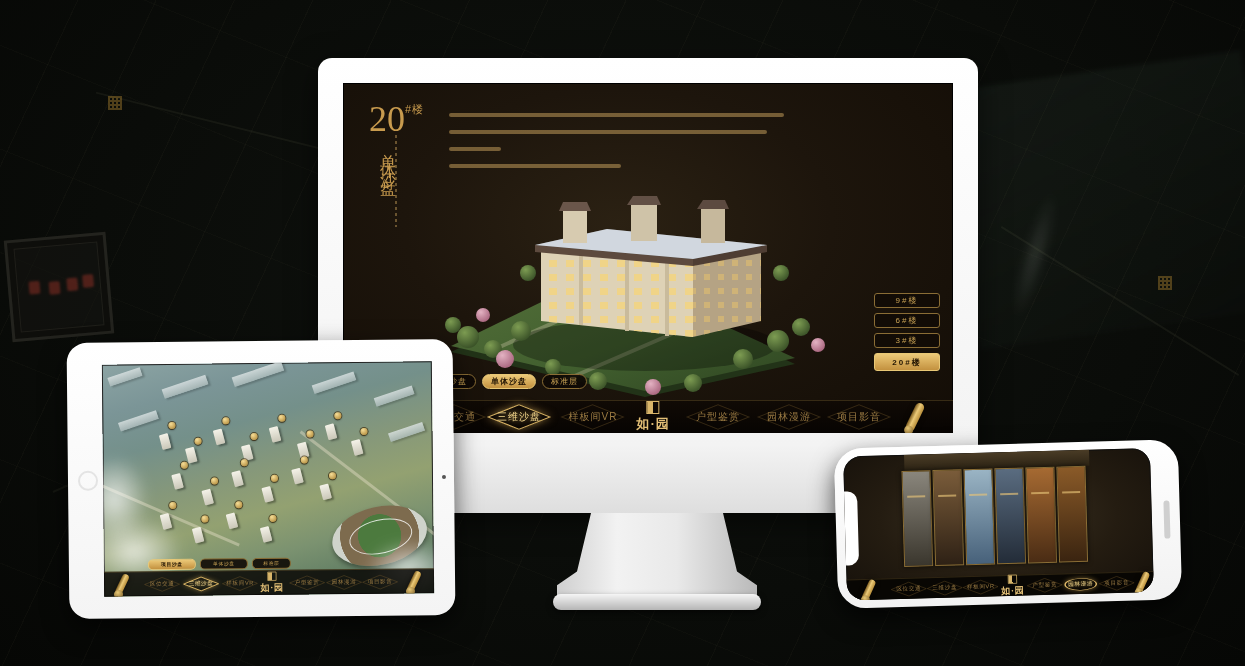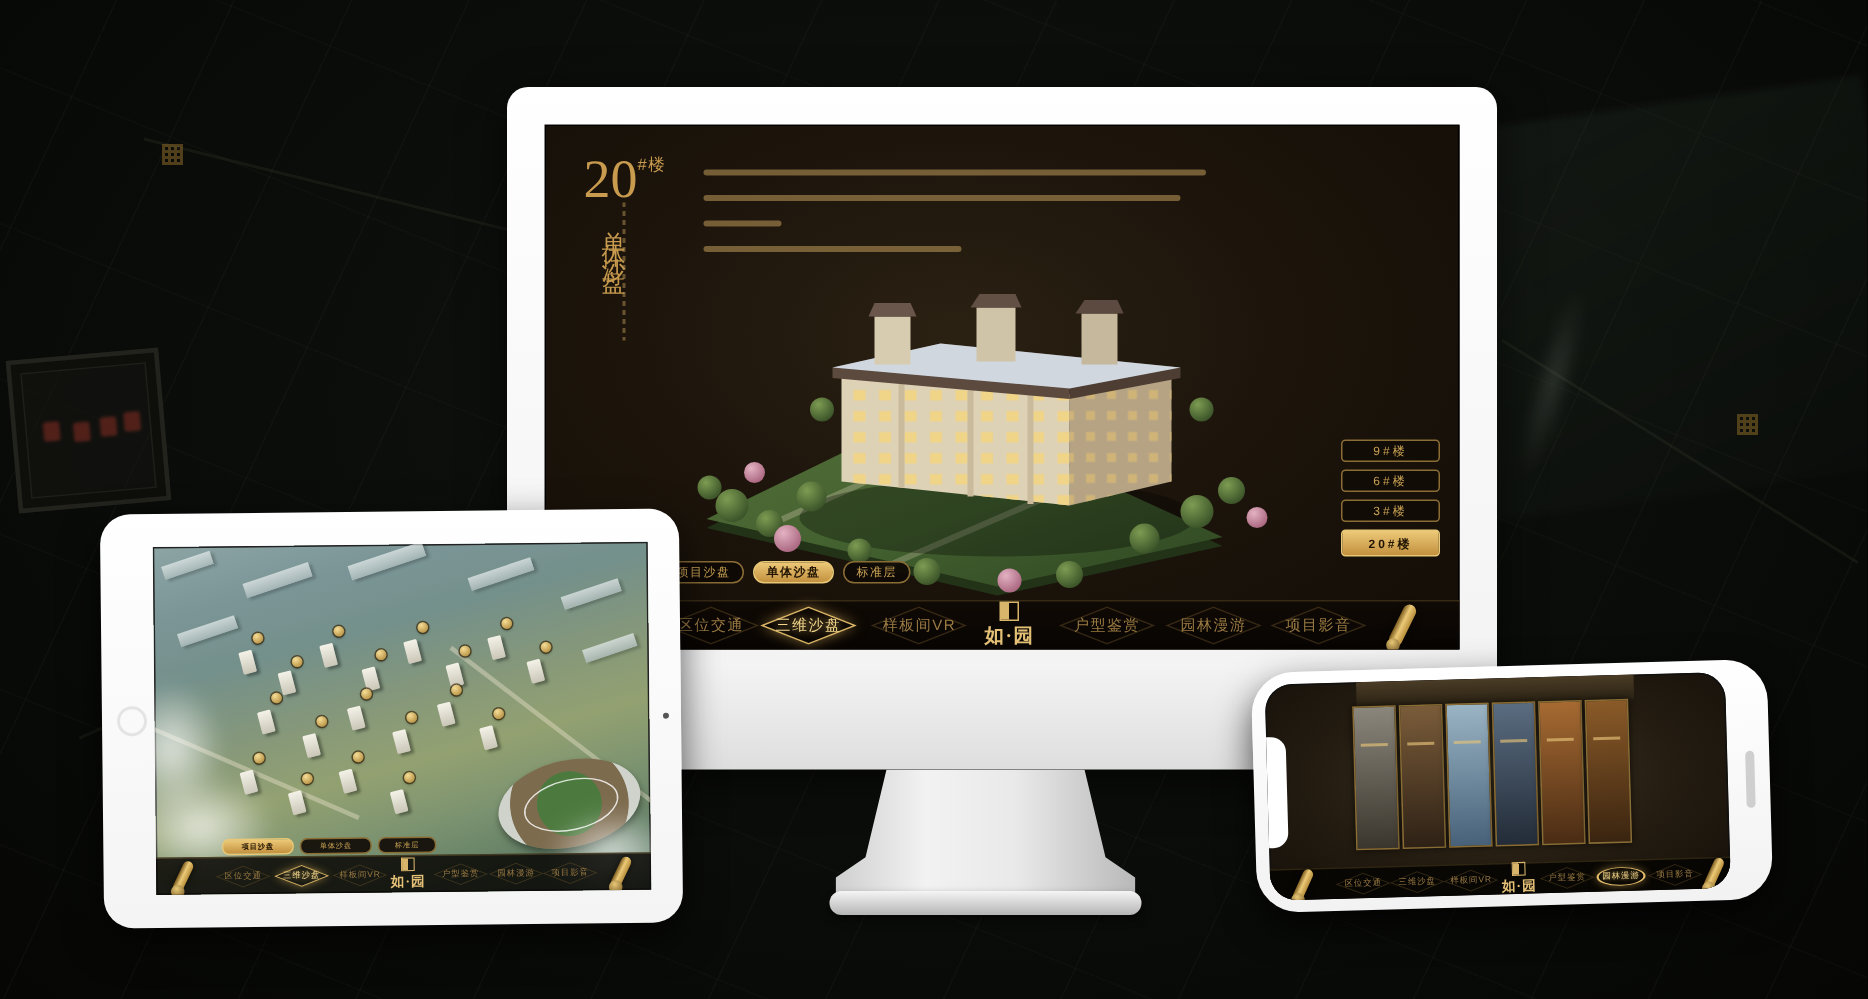--- a/index.html
+++ b/index.html
@@ -31,21 +31,21 @@
 
   
   .page-title{position:absolute;top:2px;left:0;width:100%;text-align:center;
       color:#fafafa;font-size:42px;font-weight:700;letter-spacing:12px;}
 
   
   .footnote{position:absolute;right:6px;bottom:2px;color:#f0f0ee;
       font-size:15px;letter-spacing:3px;}
 
   
-  .monitor{position:absolute;left:338px;top:58px;width:660px;height:455px;
+  .monitor{position:absolute;left:318px;top:58px;width:660px;height:455px;
       background:linear-gradient(#ffffff,#f3f3f3 85%,#dedede);border-radius:14px;
       box-shadow:0 8px 30px rgba(0,0,0,.6);}
   .monitor-screen{position:absolute;left:25px;top:25px;width:610px;height:350px;
       background:radial-gradient(ellipse at 45% 40%,#2b2113 0%,#1d150c 45%,#130d06 100%);
       overflow:hidden;box-shadow:inset 0 0 0 1px #000;}
   .monitor-stand{position:absolute;left:557px;top:513px;width:200px;height:86px;
       background:linear-gradient(90deg,#cfcfcf,#f2f2f2 30%,#e9e9e9 60%,#b9b9b9);
       clip-path:polygon(17% 0,83% 0,90% 68%,100% 84%,100% 100%,0 100%,0 84%,10% 68%);}
   .monitor-base{position:absolute;left:553px;top:594px;width:208px;height:16px;border-radius:8px;
       background:linear-gradient(#f5f5f5,#b5b5b5);box-shadow:0 3px 6px rgba(0,0,0,.5);}

